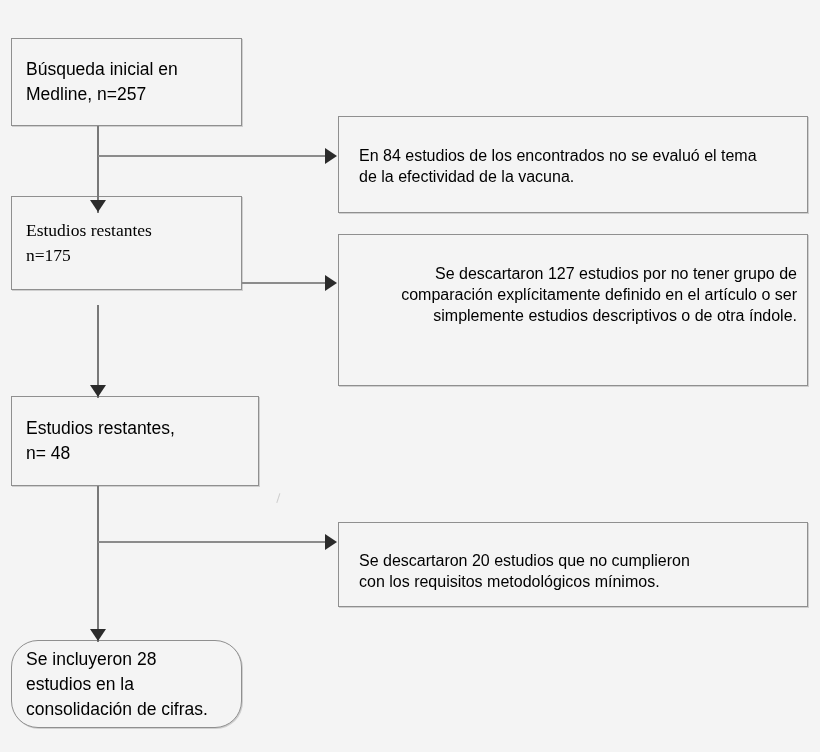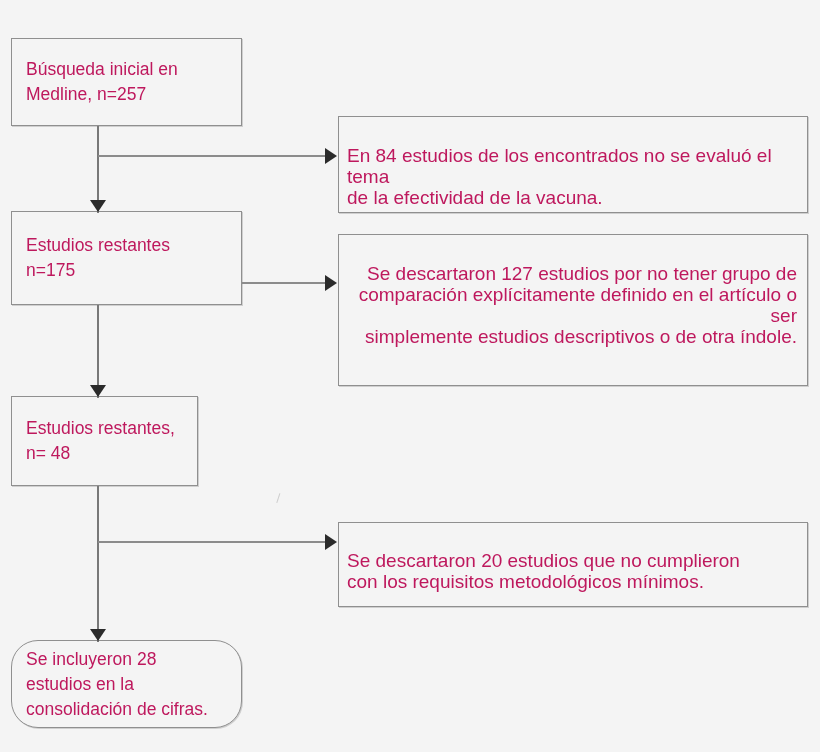--- a/index.html
+++ b/index.html
@@ -22,41 +22,41 @@
     position: absolute;
     box-sizing: border-box;
     background: #f4f4f4;
     border: 1px solid #8f8f8f;
     box-shadow: 1px 1px 0 0 #cfcfcf;
   }
   .node .txt {
     position: absolute;
     left: 14px;
     right: 10px;
-    color: #be185d;
+    color: #000000;
     white-space: pre-line;
   }
   
   .stage .txt {
     font-size: 17.5px;
     line-height: 25px;
     top: 50%;
     transform: translateY(-50%);
   }
   
   .note .txt {
-    font-size: 19px;
+    font-size: 16px;
     line-height: 21px;
-    left: 8px;
+    left: 20px;
   }
 
   
   #box-initial      { left: 11px;  top: 38px;  width: 231px; height: 88px; }
-  #box-remaining-1  { left: 11px;  top: 211px; width: 231px; height: 94px; }
-  #box-remaining-2  { left: 11px;  top: 396px; width: 187px; height: 90px; }
+  #box-remaining-1  { left: 11px;  top: 196px; width: 231px; height: 94px; font-family: Liberation Serif, serif; }
+  #box-remaining-2  { left: 11px;  top: 396px; width: 248px; height: 90px; }
   #box-included     { left: 11px;  top: 640px; width: 231px; height: 88px; border-radius: 27px; }
 
   #box-excl-1 { left: 338px; top: 116px; width: 470px; height: 97px; }
   #box-excl-2 { left: 338px; top: 234px; width: 470px; height: 152px; text-align: right; }
   #box-excl-3 { left: 338px; top: 522px; width: 470px; height: 85px; }
 
   #box-excl-1 .txt { top: 28px; }
   #box-excl-2 .txt { top: 28px; }
   #box-excl-3 .txt { top: 27px; }
 

